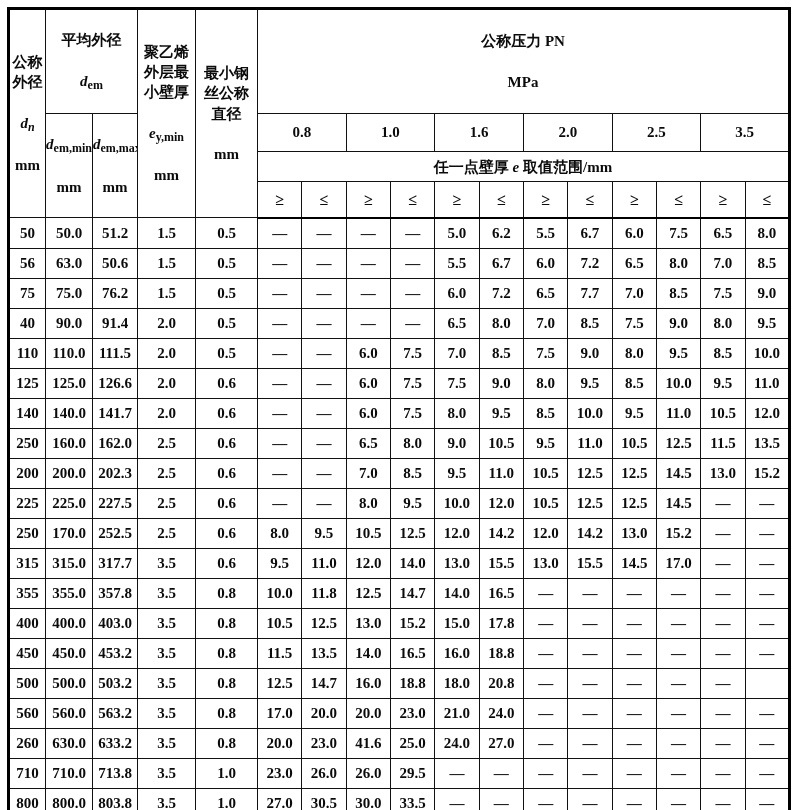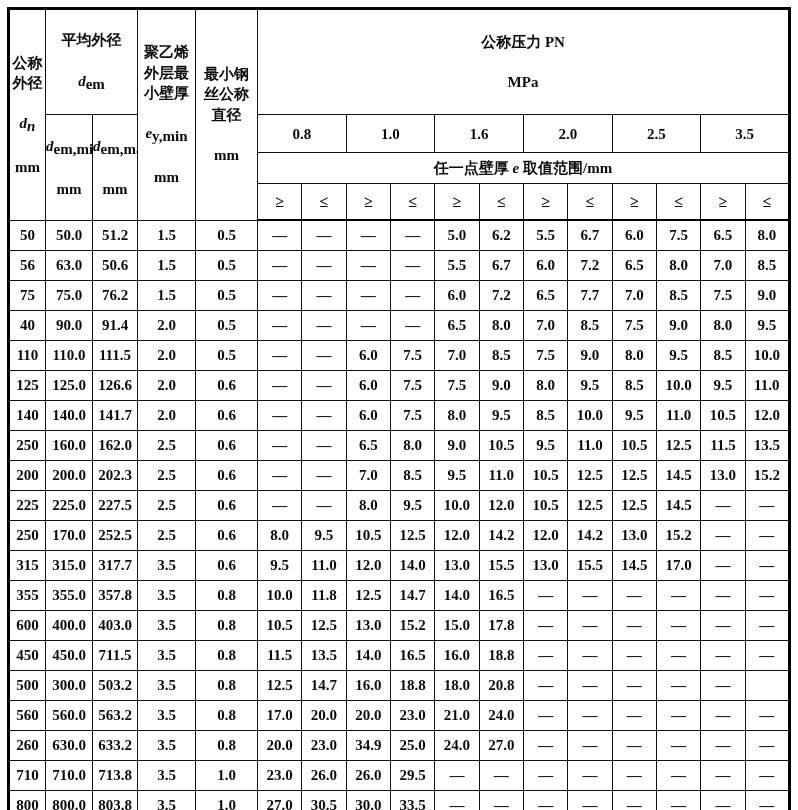--- a/index.html
+++ b/index.html
@@ -41,21 +41,21 @@
   tr.hrow-1 th { height: 56px; }
   tr.hrow-2 th { height: 31px; }
   tr.hrow-3 th { height: 25px; }
   tr.hrow-4 th { height: 29px; }
   tbody td { height: 29px; }
   .sym {
     font-style: italic;
     font-family: "Liberation Serif", "DejaVu Serif", serif;
   }
   sub {
-    font-size: 15px;
+    font-size: 12px;
     font-style: normal;
     vertical-align: -3px;
     letter-spacing: 0;
   }
   sub.it { font-style: italic; }
   .cmp { font-size: 16px; font-weight: 700; }
   .dash-cell { letter-spacing: 0; }
 </style>
 </head>
 <body>
@@ -387,60 +387,60 @@
           <td>14.0</td>
           <td>16.5</td>
           <td class="dash-cell">—</td>
           <td class="dash-cell">—</td>
           <td class="dash-cell">—</td>
           <td class="dash-cell">—</td>
           <td class="dash-cell">—</td>
           <td class="dash-cell">—</td>
         </tr>
         <tr>
-          <td>600</td>
+          <td>400</td>
           <td>400.0</td>
           <td>403.0</td>
           <td>3.5</td>
           <td>0.8</td>
           <td>10.5</td>
           <td>12.5</td>
           <td>13.0</td>
           <td>15.2</td>
           <td>15.0</td>
           <td>17.8</td>
           <td class="dash-cell">—</td>
           <td class="dash-cell">—</td>
           <td class="dash-cell">—</td>
           <td class="dash-cell">—</td>
           <td class="dash-cell">—</td>
           <td class="dash-cell">—</td>
         </tr>
         <tr>
           <td>450</td>
           <td>450.0</td>
-          <td>711.5</td>
+          <td>453.2</td>
           <td>3.5</td>
           <td>0.8</td>
           <td>11.5</td>
           <td>13.5</td>
           <td>14.0</td>
           <td>16.5</td>
           <td>16.0</td>
           <td>18.8</td>
           <td class="dash-cell">—</td>
           <td class="dash-cell">—</td>
           <td class="dash-cell">—</td>
           <td class="dash-cell">—</td>
           <td class="dash-cell">—</td>
           <td class="dash-cell">—</td>
         </tr>
         <tr>
           <td>500</td>
-          <td>300.0</td>
+          <td>500.0</td>
           <td>503.2</td>
           <td>3.5</td>
           <td>0.8</td>
           <td>12.5</td>
           <td>14.7</td>
           <td>16.0</td>
           <td>18.8</td>
           <td>18.0</td>
           <td>20.8</td>
           <td class="dash-cell">—</td>
@@ -470,21 +470,21 @@
           <td class="dash-cell">—</td>
         </tr>
         <tr>
           <td>260</td>
           <td>630.0</td>
           <td>633.2</td>
           <td>3.5</td>
           <td>0.8</td>
           <td>20.0</td>
           <td>23.0</td>
-          <td>34.9</td>
+          <td>41.6</td>
           <td>25.0</td>
           <td>24.0</td>
           <td>27.0</td>
           <td class="dash-cell">—</td>
           <td class="dash-cell">—</td>
           <td class="dash-cell">—</td>
           <td class="dash-cell">—</td>
           <td class="dash-cell">—</td>
           <td class="dash-cell">—</td>
         </tr>

